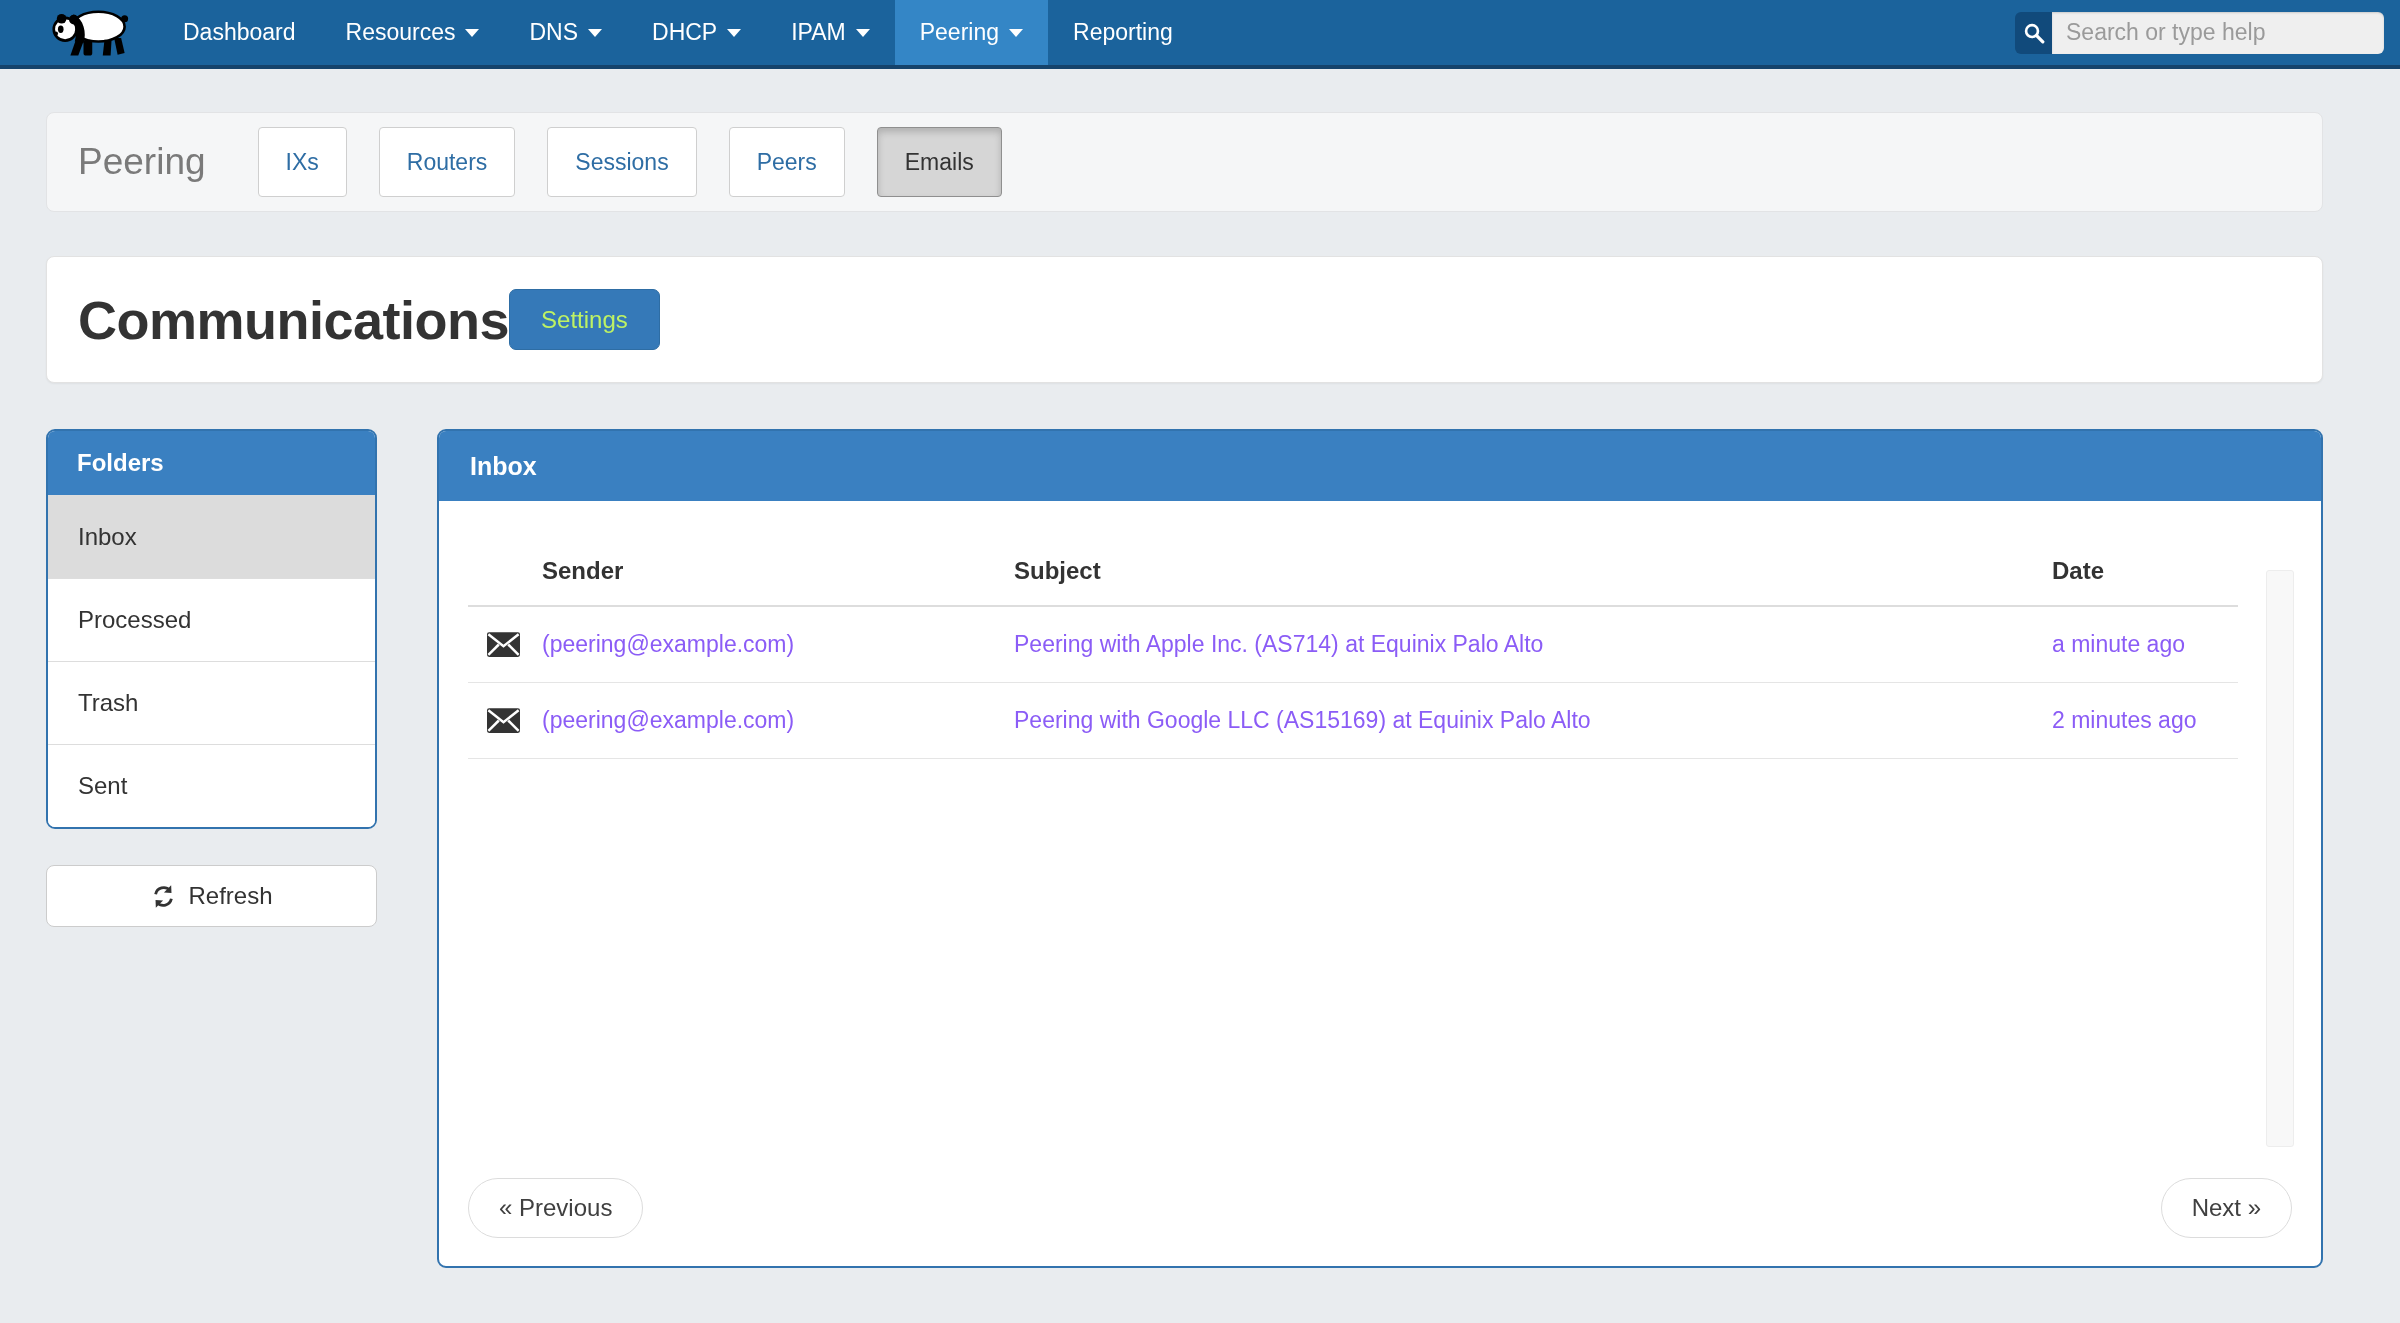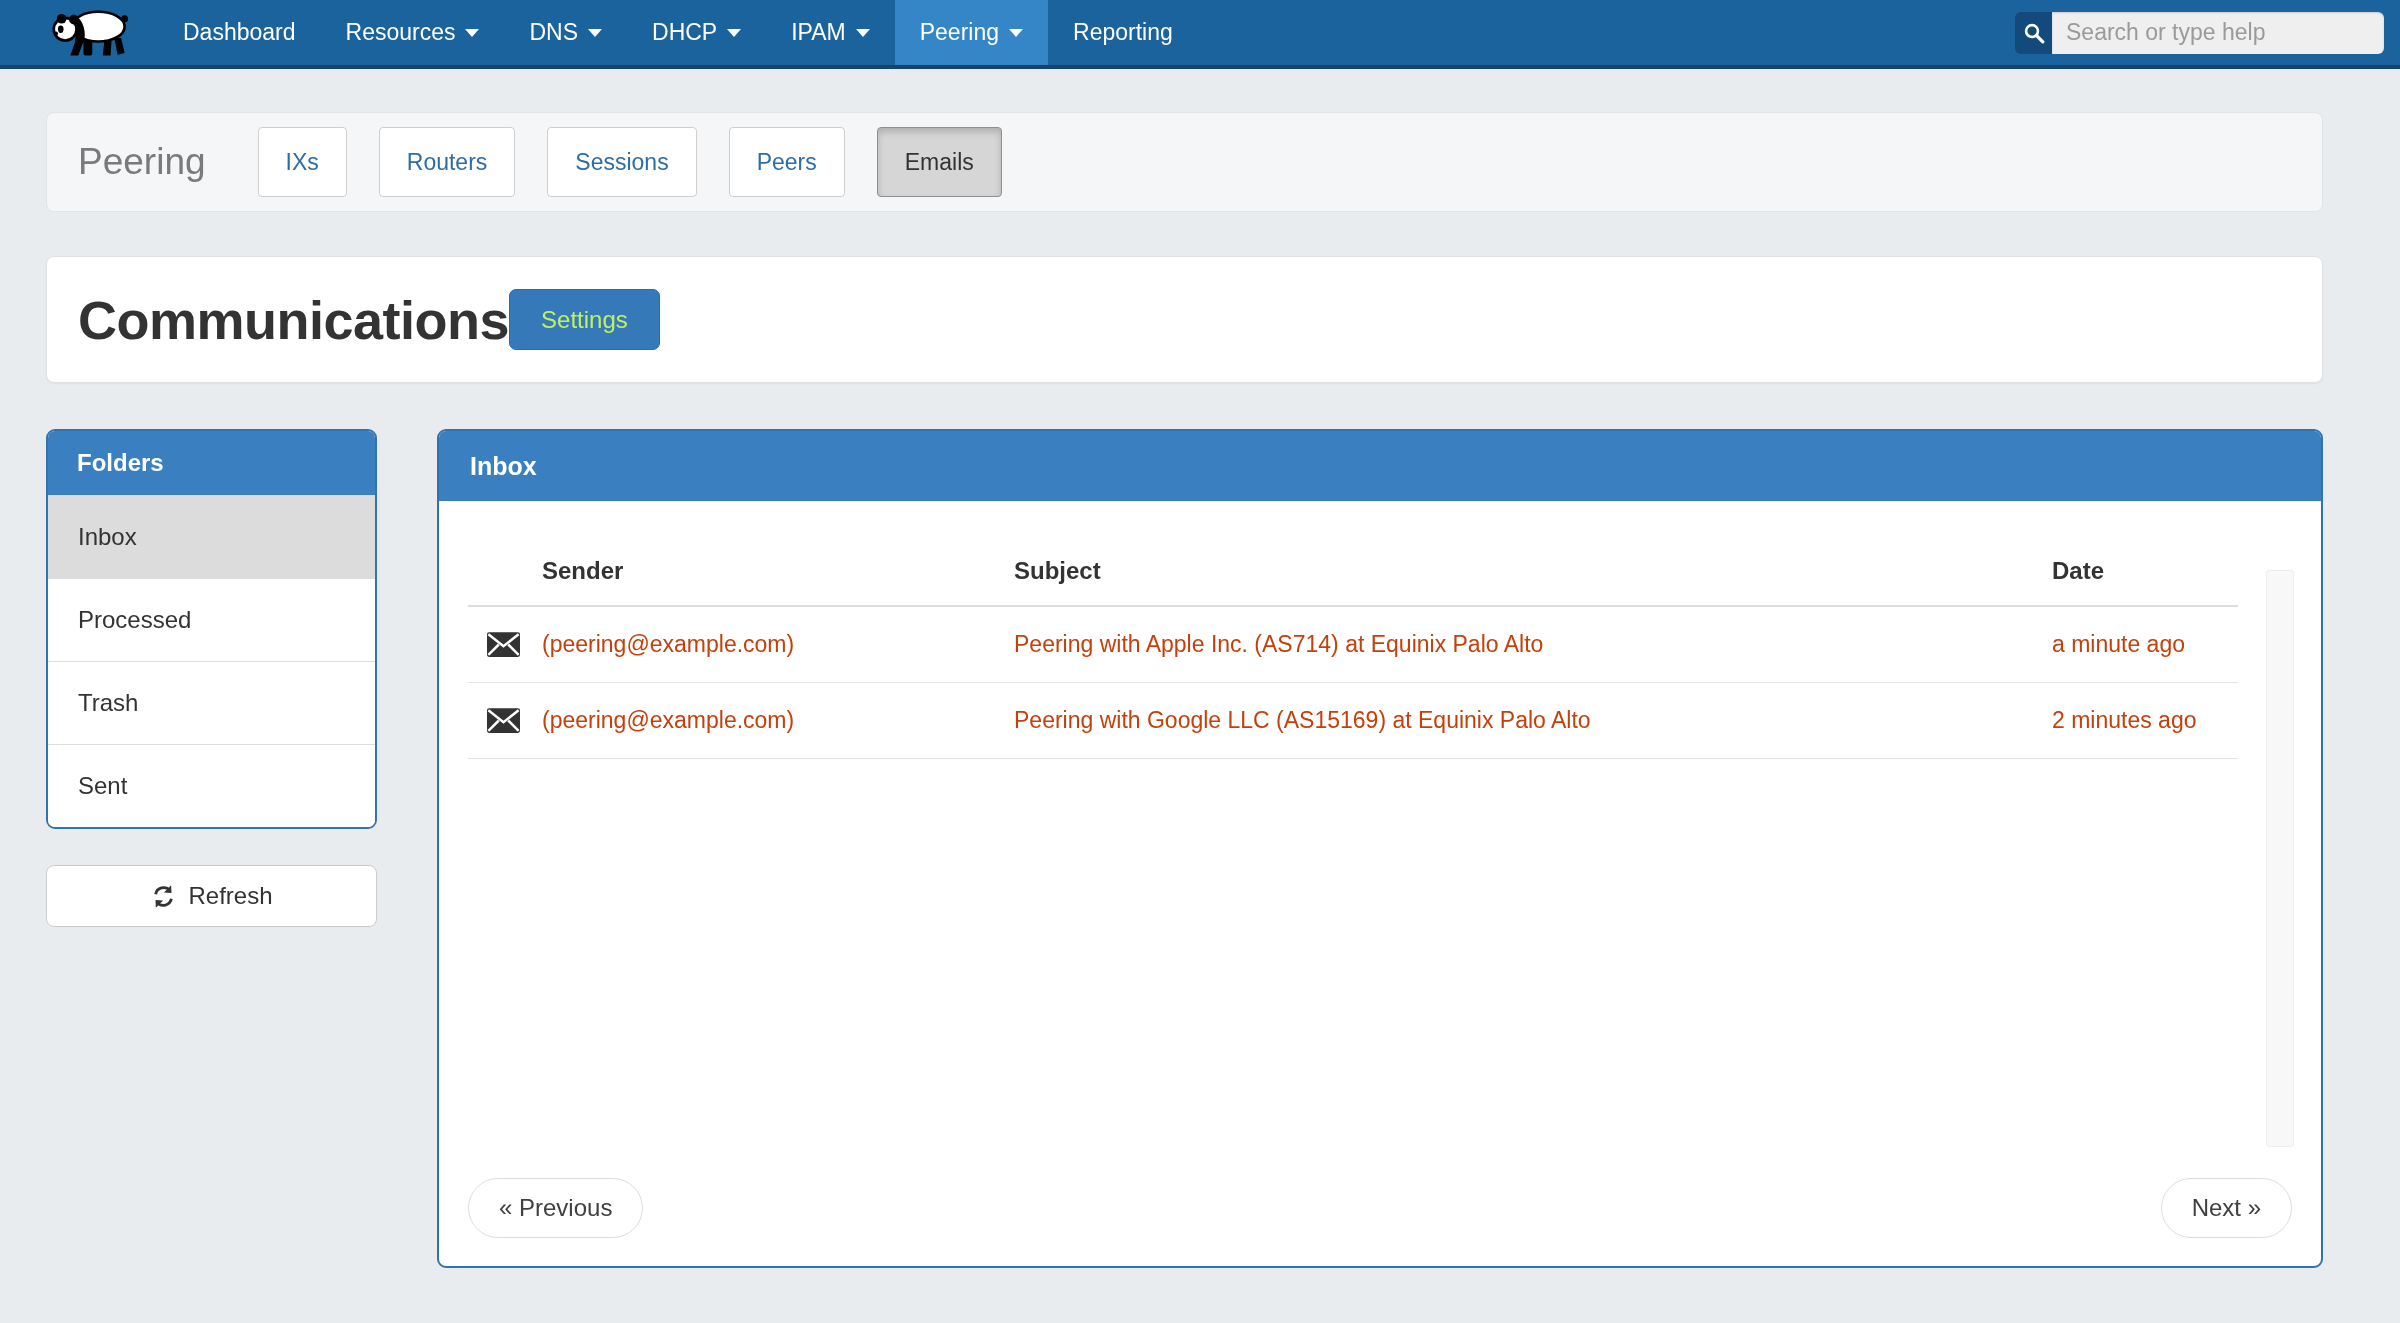--- a/index.html
+++ b/index.html
@@ -173,21 +173,21 @@
   .mail-table col.c-icon { width: 74px; }
   .mail-table col.c-sender { width: 472px; }
   .mail-table col.c-subject { width: 1038px; }
   .mail-table th {
     text-align: left;
     font-size: 24px; font-weight: bold; color: #333;
     padding: 14px 12px 20px 0;
     border-bottom: 2px solid #ddd;
   }
   .mail-table td {
-    font-size: 23px; color: #c2410c;
+    font-size: 23px; color: #8b5cf6;
     padding: 24px 12px 24px 0;
     border-bottom: 1px solid #e5e5e5;
     white-space: nowrap; overflow: hidden;
   }
   .mail-table td.icon-cell { padding-left: 19px; }
   .mail-row { cursor: pointer; }
 
   .scroll-track {
     position: absolute;
     top: 27px; right: 27px;

